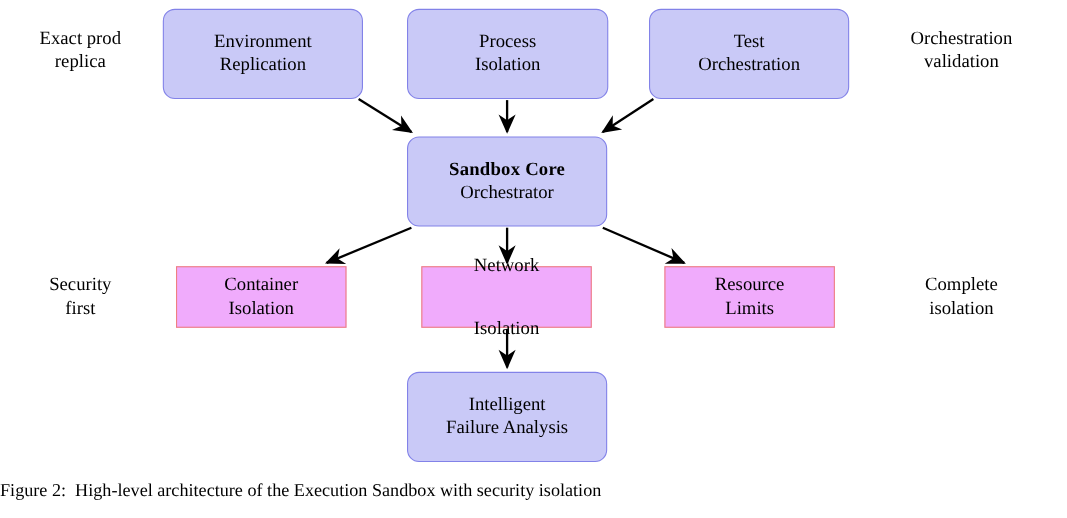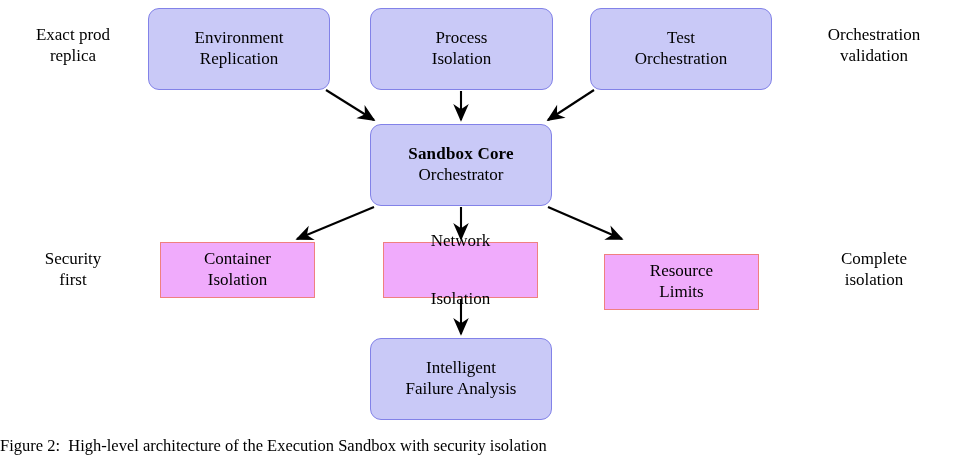--- a/index.html
+++ b/index.html
@@ -132,21 +132,21 @@
   <div class="node node-pink" style="left:160px; top:242px; width:155px; height:56px;">
     <div>Container</div>
     <div>Isolation</div>
   </div>
 
   <div class="node node-pink" style="left:383px; top:242px; width:155px; height:56px;gap:37px;">
     <div>Network</div>
     <div>Isolation</div>
   </div>
 
-  <div class="node node-pink" style="left:604px; top:242px; width:155px; height:56px;margin-top:12px;">
+  <div class="node node-pink" style="left:604px; top:242px; width:155px; height:56px;">
     <div>Resource</div>
     <div>Limits</div>
   </div>
 
   <div class="node node-blue" style="left:370px; top:338px; width:182px; height:82px;text-align:center;">
     <div>Intelligent</div>
     <div>Failure Analysis</div>
   </div>
 
   <div class="side-note" style="left:8px; top:24px; width:130px;">

